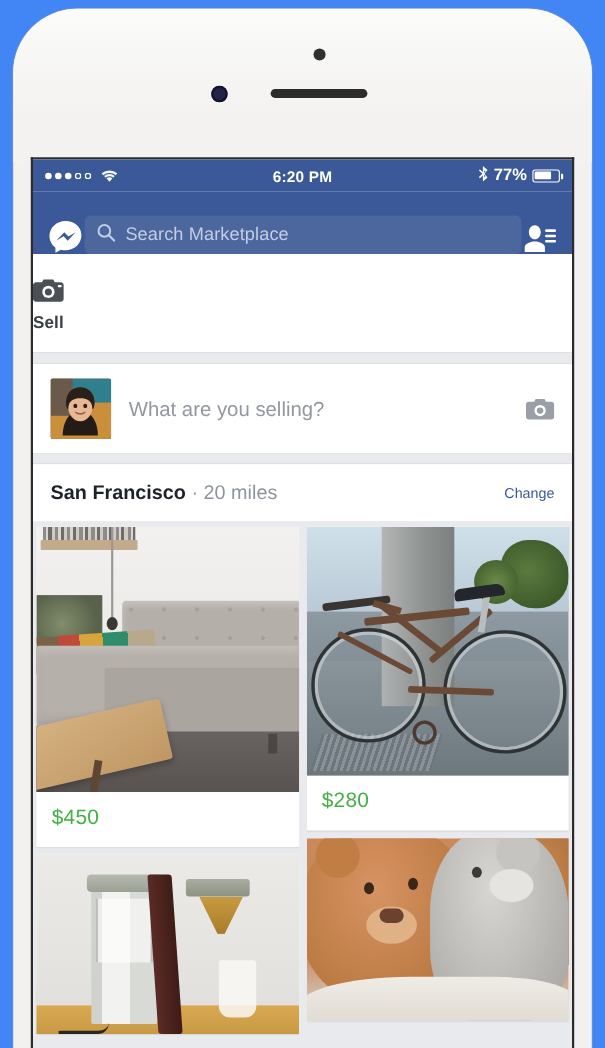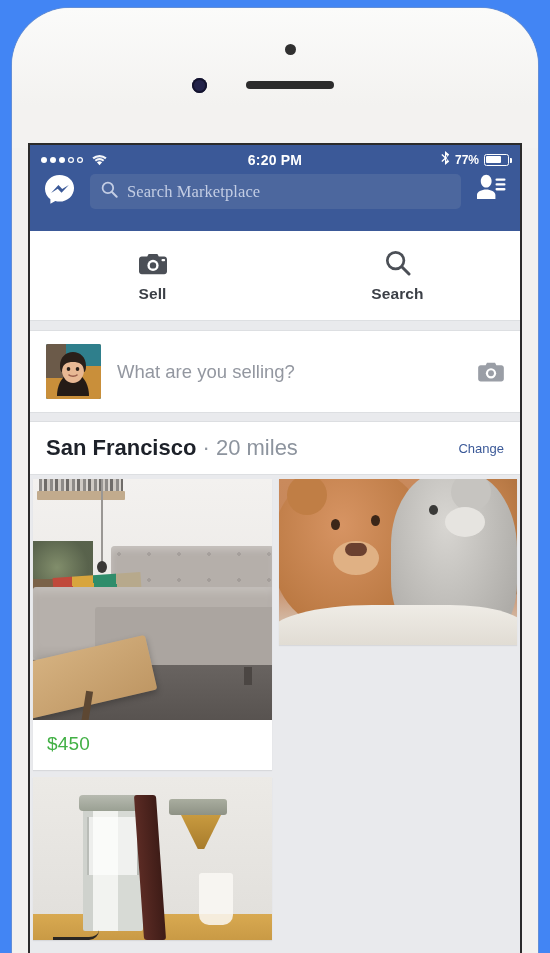--- a/index.html
+++ b/index.html
@@ -94,41 +94,40 @@
   .sig-dot.off { background: transparent; box-shadow: inset 0 0 0 1.2px #ffffff; }
   #wifi-icon { margin-left: 8px; display: flex; align-items: center; }
   #status-time {
     position: absolute; left: 0; right: 0; text-align: center;
     font-size: 14px; letter-spacing: .2px;
   }
   #status-right {
     margin-left: auto; display: flex; align-items: center; gap: 5px;
     position: relative; z-index: 2;
   }
-  #battery-percent { font-size: 12px; }
+  #battery-percent { font-size: 15px; }
   #battery-icon {
     width: 25px; height: 12px;
     border: 1.4px solid #fff; border-radius: 2.5px;
     position: relative; padding: 1.4px;
   }
   #battery-icon::after {
     content: ""; position: absolute; right: -4px; top: 3.2px;
     width: 2.2px; height: 5px; background: #fff; border-radius: 0 1px 1px 0;
   }
   #battery-fill { height: 100%; background: #fff; border-radius: 1px; }
 
   
   #app-bar {
     height: 57px;
     background: #3b5998;
     display: flex;
-    align-items: flex-start;
+    align-items: flex-end;
     padding: 0 14px;
-    gap: 15px;
-    font-family: Liberation Serif, serif;
+    gap: 2px;
   }
   #messenger-button, #friends-button {
     flex: 0 0 auto; cursor: pointer;
     display: flex; align-items: center; justify-content: center;
   }
   #search-field {
     flex: 1 1 auto;
     height: 35px;
     background: #4c679e;
     border-radius: 5px;
@@ -144,21 +143,21 @@
   #tab-row {
     height: 90px;
     background: #ffffff;
     display: flex;
     align-items: center;
     border-bottom: 1px solid #dddfe2;
   }
   .tab-item {
     flex: 1 1 0;
     display: flex; flex-direction: column;
-    align-items: center; justify-content: center;
+    align-items: flex-start; justify-content: center;
     gap: 9px; cursor: pointer; height: 100%;
   }
   .tab-icon { height: 28px; display: flex; align-items: flex-end; }
   .tab-label {
     font-size: 15.5px; color: #3b3f46; font-weight: bold; letter-spacing: .1px;
   }
 
   
   #section-gap { height: 10px; background: #e9eaed;
                  border-bottom: 1px solid #dddfe2; }
@@ -185,21 +184,21 @@
   #composer-gap { height: 9px; background: #e9eaed;
                   border-bottom: 1px solid #dcdee1; }
 
   
   #location-bar {
     height: 53px; background: #fff;
     display: flex; align-items: center;
     padding: 0 16px;
     border-bottom: 1px solid #dddfe2;
   }
-  #location-text { font-size: 22px; }
+  #location-text { font-size: 18px; }
   #location-city { color: #1d2129; font-weight: bold; }
   #location-radius { color: #8d949e; }
   #change-location-link {
     margin-left: auto; color: #3b5998; font-size: 13px; cursor: pointer;
   }
 
   
   #feed {
     background: #e9eaed;
     padding: 4px 3px 0 3px;
@@ -429,29 +428,20 @@
             <path class="icon-dark" d="M9.6 2 8.2 4.6H2.8C1.3 4.6 0 5.8 0 7.4v12.2C0 21.1 1.3 22.3 2.8 22.3h22.4c1.5 0 2.8-1.2 2.8-2.7V7.4c0-1.6-1.3-2.8-2.8-2.8h-5.4L18.4 2H9.6z"></path>
             <circle cx="14" cy="13.4" r="5.6" fill="#fff"></circle>
             <circle cx="14" cy="13.4" r="3.2" class="icon-dark"></circle>
             <rect x="22.5" y="7" width="3.6" height="2.2" rx="1" fill="#fff"></rect>
           </svg>
         </span>
         <span class="tab-label">Sell</span>
       </div>
 
 
-      <div class="tab-item">
-        <span class="tab-icon">
-          <svg width="26" height="26" viewBox="0 0 26 26">
-            <circle cx="10.6" cy="10.6" r="8.3" fill="none" stroke="#4b4f56" stroke-width="2.7"></circle>
-            <line x1="16.8" y1="16.8" x2="24" y2="24" stroke="#4b4f56" stroke-width="3" stroke-linecap="round"></line>
-          </svg>
-        </span>
-        <span class="tab-label">Search</span>
-      </div>
 
     </div>
 
     <div id="section-gap"></div>
 
     <div id="composer">
       <div id="composer-avatar">
         <svg width="55" height="55" viewBox="0 0 55 55">
           <rect width="55" height="55" fill="#2f7f8c"></rect>
           <rect x="0" y="22" width="55" height="33" fill="#c98f3a"></rect>
@@ -521,20 +511,43 @@
             <div class="carafe-glass"></div>
             <div class="carafe-lid"></div>
             <div class="handle"></div>
             <div class="cord"></div>
           </div>
         </div>
       </div>
 
       <div class="feed-column">
 
+        <div class="listing-card">
+          <div class="listing-photo ph-bike">
+            <div class="sky"></div>
+            <div class="trees"></div>
+            <div class="tree2"></div>
+            <div class="ground"></div>
+            <div class="pillar"></div>
+            <div class="grate"></div>
+            <div class="wheel rear"></div>
+            <div class="wheel front"></div>
+            <div class="frame-bar" style="left:52px; top:78px; width:96px; height:7px; transform:rotate(-6deg);"></div>
+            <div class="frame-bar" style="left:56px; top:88px; width:74px; height:6px; transform:rotate(38deg);"></div>
+            <div class="frame-bar" style="left:104px; top:96px; width:72px; height:6px; transform:rotate(-40deg);"></div>
+            <div class="frame-bar" style="left:92px; top:146px; width:78px; height:6px; transform:rotate(2deg);"></div>
+            <div class="frame-bar" style="left:24px; top:112px; width:76px; height:5px; transform:rotate(28deg);"></div>
+            <div class="seatpost"></div>
+            <div class="saddle"></div>
+            <div class="bar"></div>
+            <div class="stem"></div>
+            <div class="crank"></div>
+          </div>
+          <div class="listing-price">$280</div>
+        </div>
 
         <div class="listing-card">
           <div class="listing-photo ph-bears">
             <div class="right-bear"></div>
             <div class="brown-bear"></div>
             <div class="bb-ear"></div>
             <div class="bb-eye" style="left:52px; top:40px;"></div>
             <div class="bb-eye" style="left:92px; top:36px;"></div>
             <div class="bb-snout"></div>
             <div class="bb-nose"></div>

